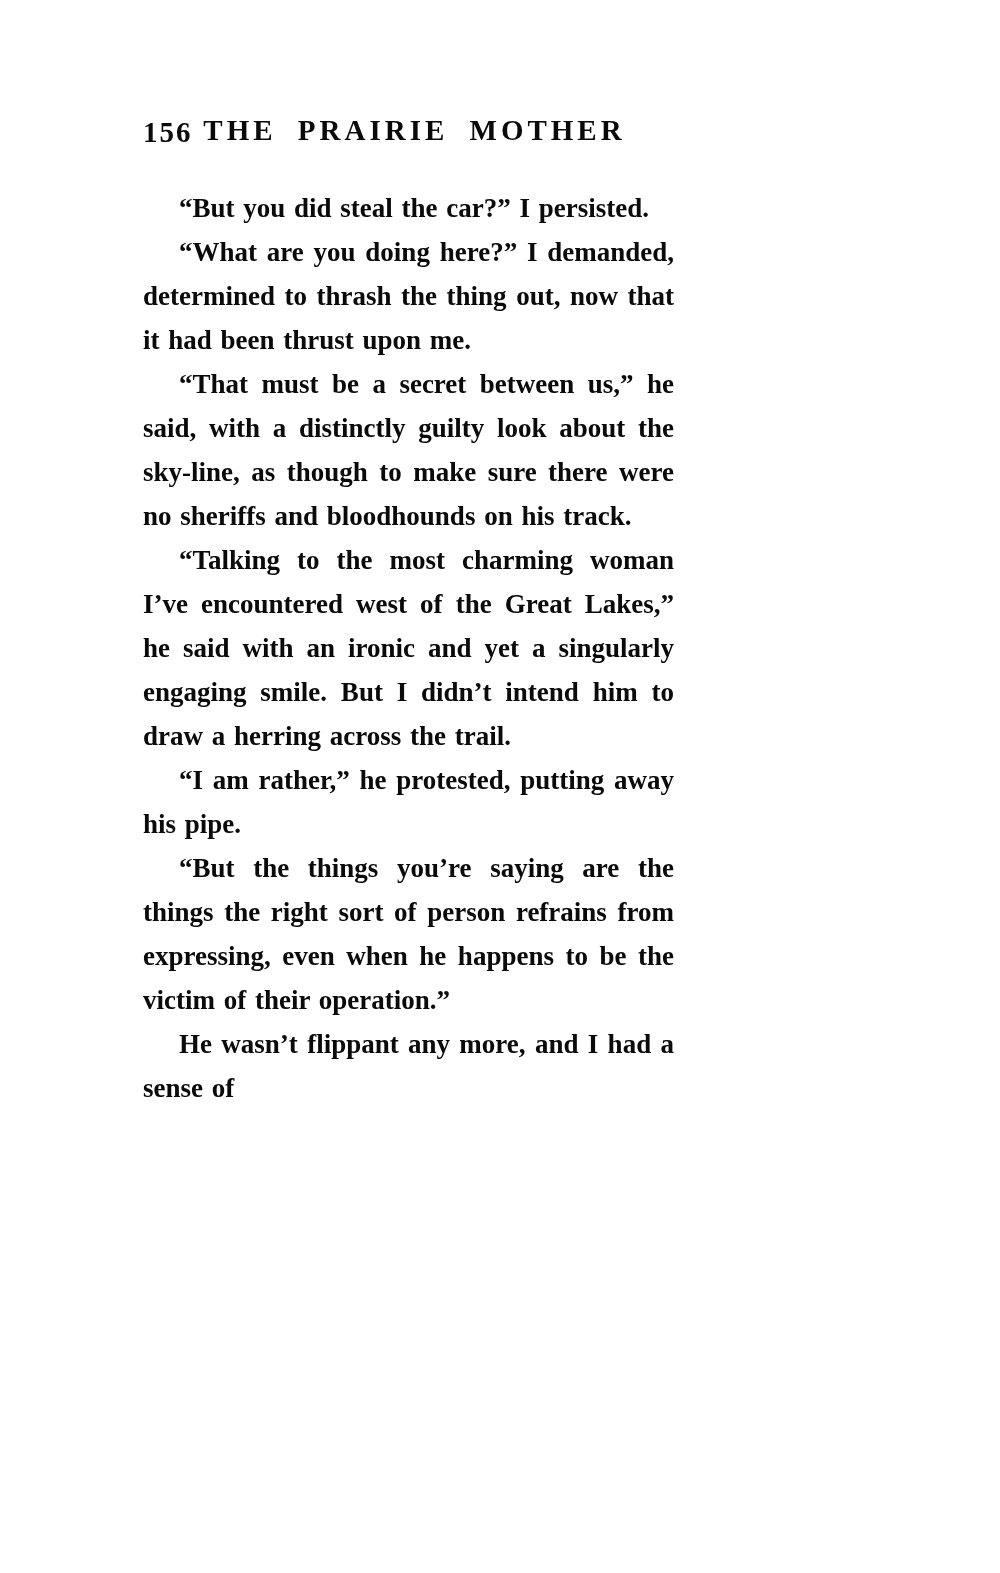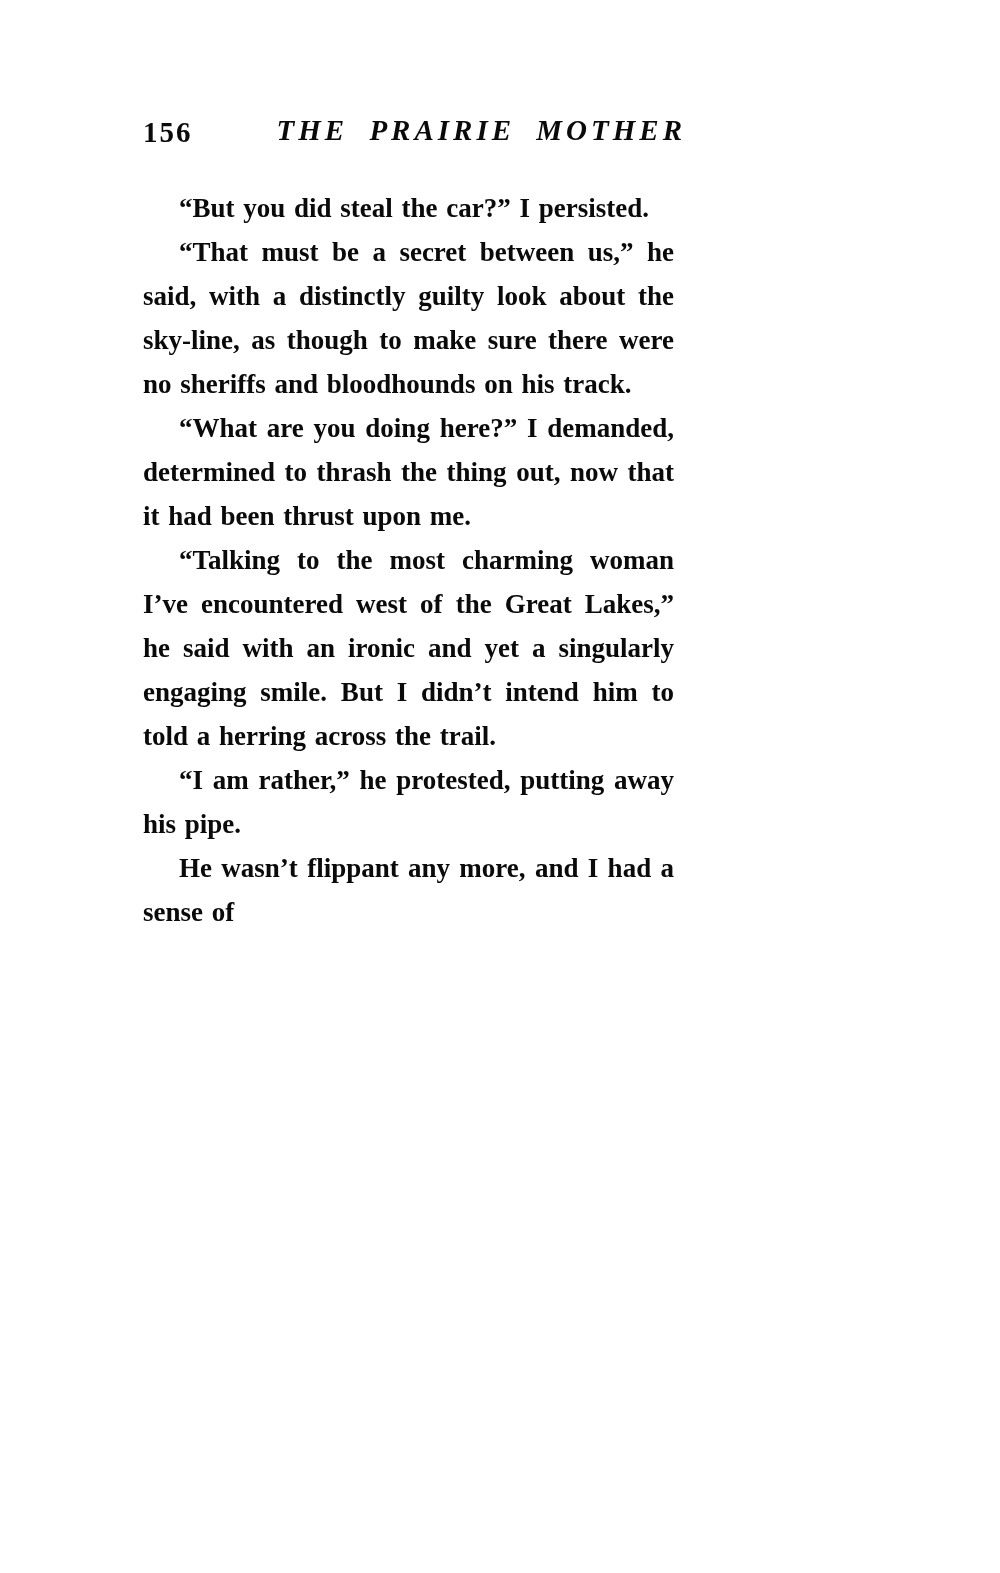--- a/index.html
+++ b/index.html
@@ -26,26 +26,25 @@
     height: 40px;
   }
   .page-number {
     position: absolute;
     left: 0;
     top: 2px;
     font-size: 29px;
     letter-spacing: 2px;
   }
   .running-title {
-    text-align: right;
+    text-align: center;
     font-size: 29px;
     letter-spacing: 4px;
     word-spacing: 10px;
     white-space: nowrap;
-    font-style: italic;
   }
   .body-text {
     position: absolute;
     top: 186px;
     left: 143px;
     right: 130px;
   }
   .body-text p {
     margin: 0;
     font-size: 27px;
@@ -58,19 +57,20 @@
 </head>
 <body>
 
 <div class="page">
   <div class="page-header">
     <span class="page-number">156</span>
     <div class="running-title">THE PRAIRIE MOTHER</div>
   </div>
   <div class="body-text">
       <p>“But you did steal the car?” I persisted.</p>
+      <p>“What are you doing here?” I demanded, determined to thrash the thing out, now that it had been thrust upon me.</p>
       <p>“That must be a secret between us,” he said, with a distinctly guilty look about the sky-line, as though to make sure there were no sheriffs and bloodhounds on his track.</p>
-      <p>“What are you doing here?” I demanded, determined to thrash the thing out, now that it had been thrust upon me.</p>
-      <p>“Talking to the most charming woman I’ve encountered west of the Great Lakes,” he said with an ironic and yet a singularly engaging smile.  But I didn’t intend him to told a herring across the trail.</p>
+      <p>“Talking to the most charming woman I’ve encountered west of the Great Lakes,” he said with an ironic and yet a singularly engaging smile.  But I didn’t intend him to draw a herring across the trail.</p>
       <p>“I am rather,” he protested, putting away his pipe.</p>
+      <p>“But the things you’re saying are the things the right sort of person refrains from expressing, even when he happens to be the victim of their operation.”</p>
       <p>He wasn’t flippant any more, and I had a sense of</p>
     </div>
 </div>
 
 </body></html>

